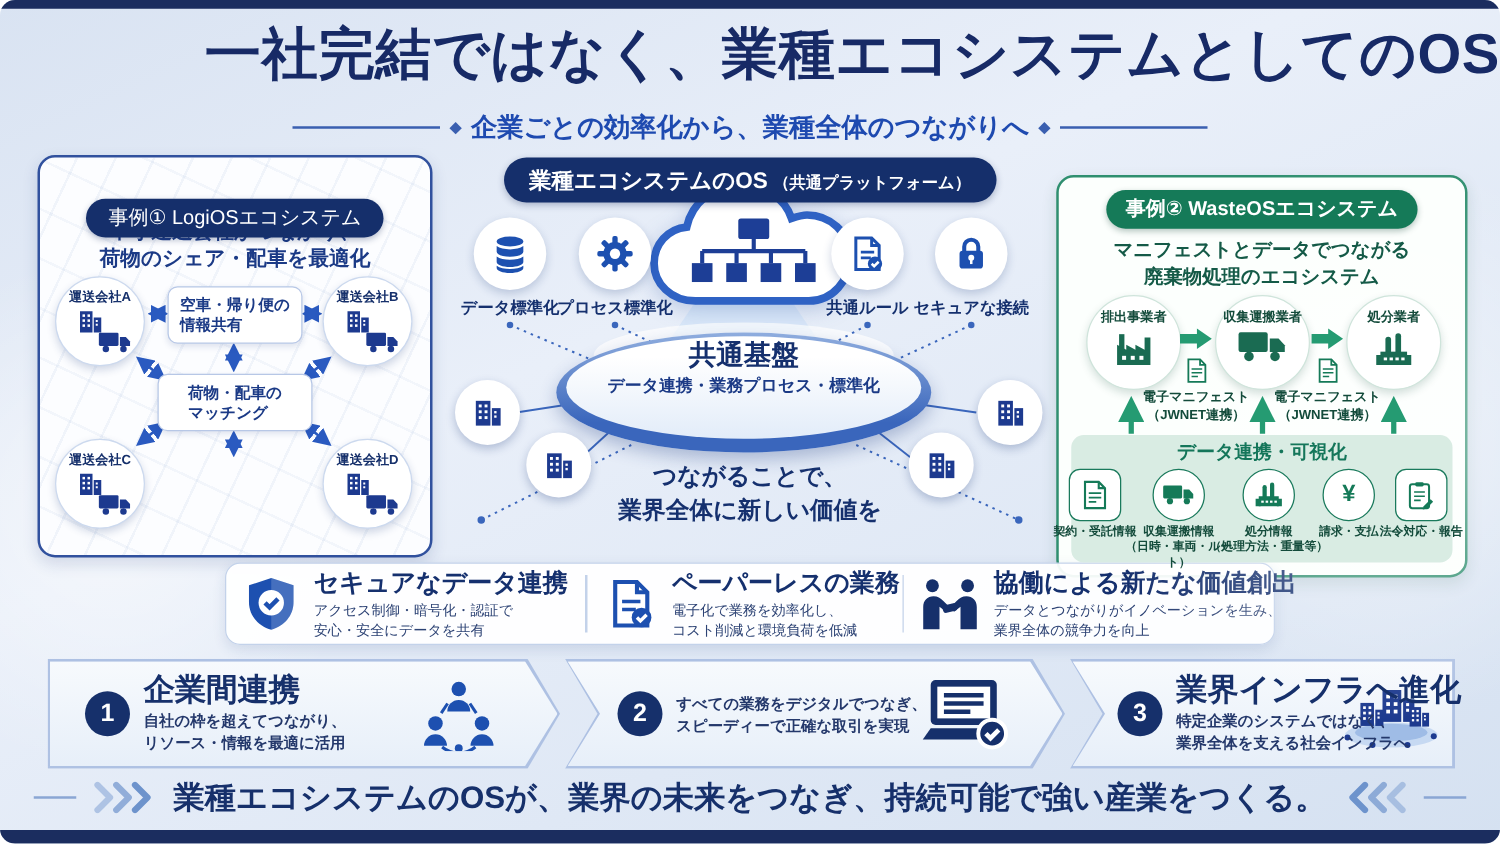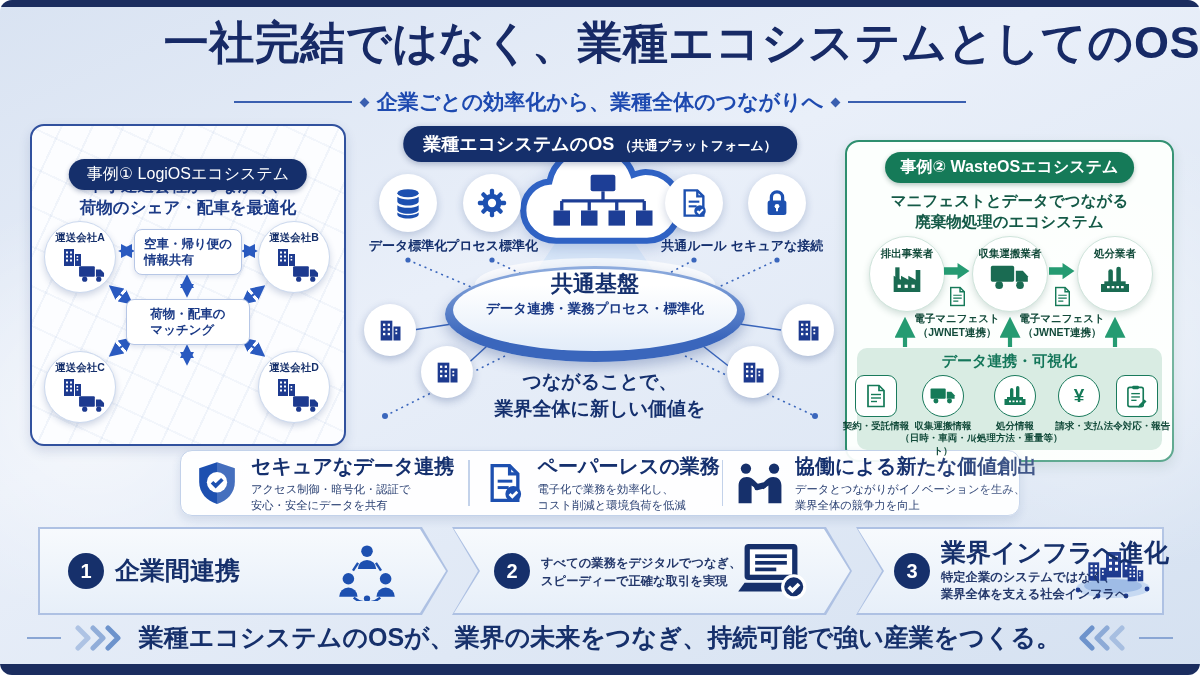--- a/index.html
+++ b/index.html
@@ -618,20 +618,22 @@
     </div>
   </div>
 
   <div class="step s1">
     <div class="shape"></div>
       <div class="fill"></div>
     <div class="content">
       <div class="num">1</div>
       <div>
         <div class="st">企業間連携</div>
+        <div class="sd ml">自社の枠を超えてつながり、
+リソース・情報を最適に活用</div>
       </div>
     </div>
     <svg class="sicon si1" width="58" height="58">
         <use href="#i-ppl"></use>
       </svg>
   </div>
   <div class="step s2">
     <div class="shape"></div>
       <div class="fill"></div>
     <div class="content">

